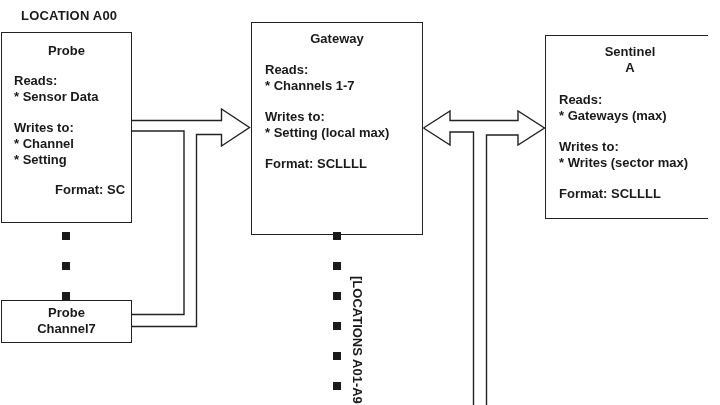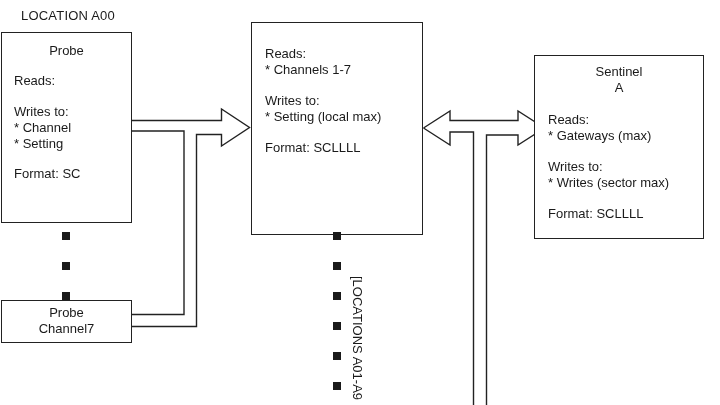--- a/index.html
+++ b/index.html
@@ -8,20 +8,21 @@
     background: #ffffff;
     font-family: "Liberation Sans", sans-serif;
     color: #1a1a1a;
     overflow: hidden;
   }
   #stage {
     position: relative;
     width: 708px; height: 405px;
     overflow: hidden;
     background: #ffffff;
+    font-weight: bold;
   }
   .label-top {
     position: absolute;
     left: 21px; top: 8px;
     font-size: 13px;
     letter-spacing: 0.2px;
   }
   .box {
     position: absolute;
     border: 1.5px solid #222222;
@@ -29,33 +30,33 @@
     box-sizing: border-box;
     font-size: 13px;
     line-height: 16px;
   }
   .box .title { text-align: center; }
   .box .content { padding-left: 12px; padding-right: 4px; }
   #probe1-box   { left: 1px;   top: 32px;  width: 131px; height: 191px; }
   #probe1-box .title { padding-top: 10px; }
   #probe1-box .reads  { margin-top: 14px; }
   #probe1-box .writes { margin-top: 15px; }
-  #probe1-box .format { margin-top: 14px; }
+  #probe1-box .format { margin-top: 14px; margin-left: 41px; }
 
   #probe7-box   { left: 1px;   top: 300px; width: 131px; height: 43px; }
   #probe7-box .title { padding-top: 4px; }
 
   #gateway-box  { left: 251px; top: 22px;  width: 172px; height: 213px; }
   #gateway-box .title { padding-top: 8px; }
   #gateway-box .content { padding-left: 13px; }
   #gateway-box .reads  { margin-top: 15px; }
   #gateway-box .writes { margin-top: 15px; }
   #gateway-box .format { margin-top: 15px; }
 
-  #sentinel-box { left: 534px; top: 35px;  width: 170px; height: 184px; margin-top: 20px; }
+  #sentinel-box { left: 545px; top: 35px;  width: 170px; height: 184px; }
   #sentinel-box .title { padding-top: 8px; }
   #sentinel-box .content { padding-left: 13px; }
   #sentinel-box .reads  { margin-top: 16px; }
   #sentinel-box .writes { margin-top: 15px; }
   #sentinel-box .format { margin-top: 15px; }
 
   #connectors {
     position: absolute; left: 0; top: 0;
     width: 720px; height: 405px;
   }
@@ -85,20 +86,21 @@
 
   <div class="label-top">LOCATION A00</div>
 
   <div class="box" id="probe1-box">
     <div class="title">
       <div>Probe</div>
     </div>
     <div class="content">
       <div class="reads">
         <div>Reads:</div>
+        <div>* Sensor Data</div>
       </div>
       <div class="writes">
         <div>Writes to:</div>
         <div>* Channel</div>
         <div>* Setting</div>
       </div>
       <div class="format">Format: SC</div>
     </div>
   </div>
 
@@ -108,20 +110,21 @@
 
   <div class="box" id="probe7-box">
     <div class="title">
       <div>Probe</div>
       <div>Channel7</div>
     </div>
   </div>
 
   <div class="box" id="gateway-box">
     <div class="title">
+      <div>Gateway</div>
     </div>
     <div class="content">
       <div class="reads">
         <div>Reads:</div>
         <div>* Channels 1-7</div>
       </div>
       <div class="writes">
         <div>Writes to:</div>
         <div>* Setting (local max)</div>
       </div>

